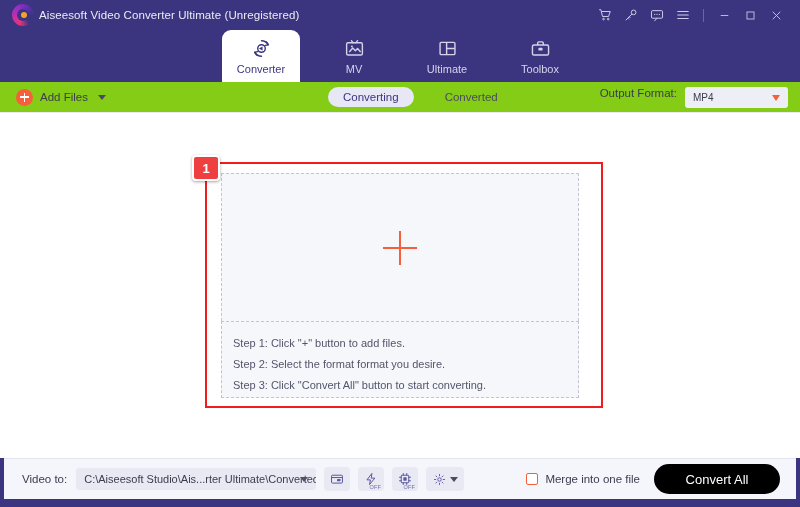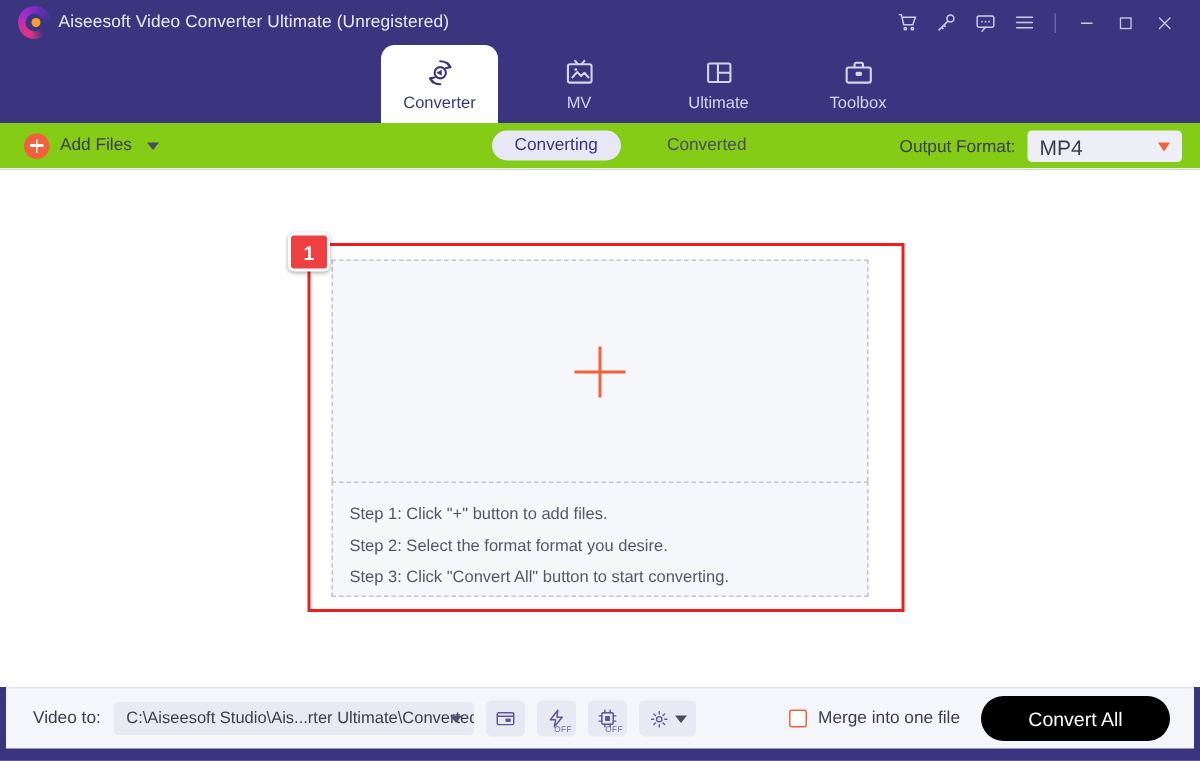--- a/index.html
+++ b/index.html
@@ -75,21 +75,20 @@
     display: flex; flex-direction: column;
     align-items: center; justify-content: center;
     color: #d5d2ea; font-size: 11px;
     gap: 3px;
   }
   .navtab .nt-icon { height: 23px; display: flex; align-items: center; }
   .navtab.active {
     background: #ffffff;
     border-radius: 9px 9px 0 0;
     color: #3b3580;
-    margin-left: 32px;
   }
   .nav-gap { width: 15px; }
 
   
   .toolbar {
     position: absolute; top: 82px; left: 0;
     width: 800px; height: 31px;
     background: #84cc16;
     border-bottom: 1px solid #e9e9f2;
     display: flex; align-items: center;
@@ -120,29 +119,29 @@
     position: absolute; left: 328px; top: 5px;
     display: flex; align-items: center; gap: 16px; justify-content: flex-end;
   }
   .seg {
     font-size: 11.5px; color: #4b4b63;
     padding: 4px 15px; border-radius: 11px;
   }
   .seg.active { background: #e8e7f6; color: #3b3580; }
   .outfmt {
     position: absolute; right: 12px; top: 5px;
-    display: flex; align-items: center; gap: 8px;
+    display: flex; align-items: flex-start; gap: 8px;
   }
   .outfmt-label { font-size: 11.5px; color: #3c3c4e; }
   .outfmt-select {
     width: 103px; height: 21px;
     background: #eeeef6; border-radius: 3px;
     display: flex; align-items: center;
     padding: 0 8px;
-    font-size: 14px; color: #3c3c4e;
+    font-size: 10px; color: #3c3c4e;
     position: relative;
   }
   .caret-orange {
     position: absolute; right: 8px;
     width: 0; height: 0;
     border-left: 4.5px solid transparent;
     border-right: 4.5px solid transparent;
     border-top: 6px solid #f4603c;
   }
 

